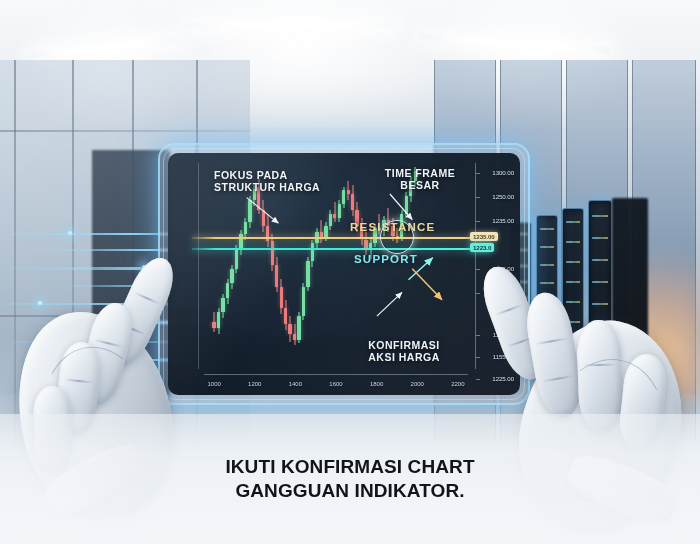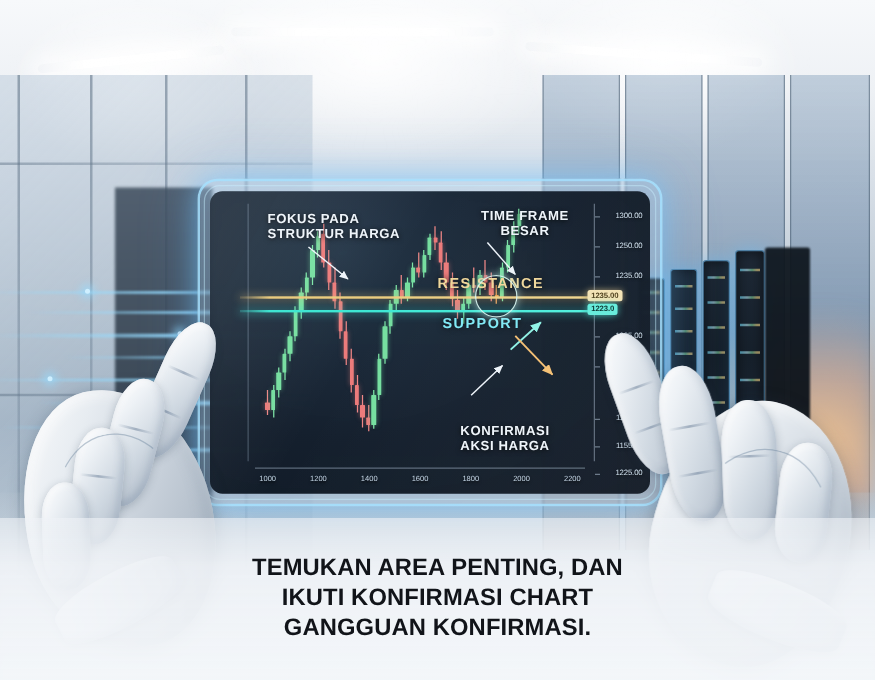--- a/index.html
+++ b/index.html
@@ -664,18 +664,17 @@
     <div class="finger" style="left:108px;top:70px;  width:44px;  height:112px; transform:rotate(-2deg);">
       <div class="knuckle" style="left:5px; right:5px; top:44px;"></div>
     </div>
     <div class="finger" style="left:152px;top:104px; width:42px;  height:96px;  transform:rotate(6deg);"></div>
     <div class="finger" style="left:96px; top:216px; width:112px; height:46px;  transform:rotate(22deg);"></div>
     <div class="seam" style="left:74px; top:108px; width:120px; height:160px; transform:rotate(14deg);"></div>
   </div>
 
 
   <div class="bottom-band">
-    <div class="bottom-line">TEMUKAN AREA PENTING, DAN</div>
     <div class="bottom-line">IKUTI KONFIRMASI CHART</div>
-    <div class="bottom-line">GANGGUAN KONFIRMASI.</div>
+    <div class="bottom-line">GANGGUAN INDIKATOR.</div>
   </div>
 
 </div>
 
 </body></html>

